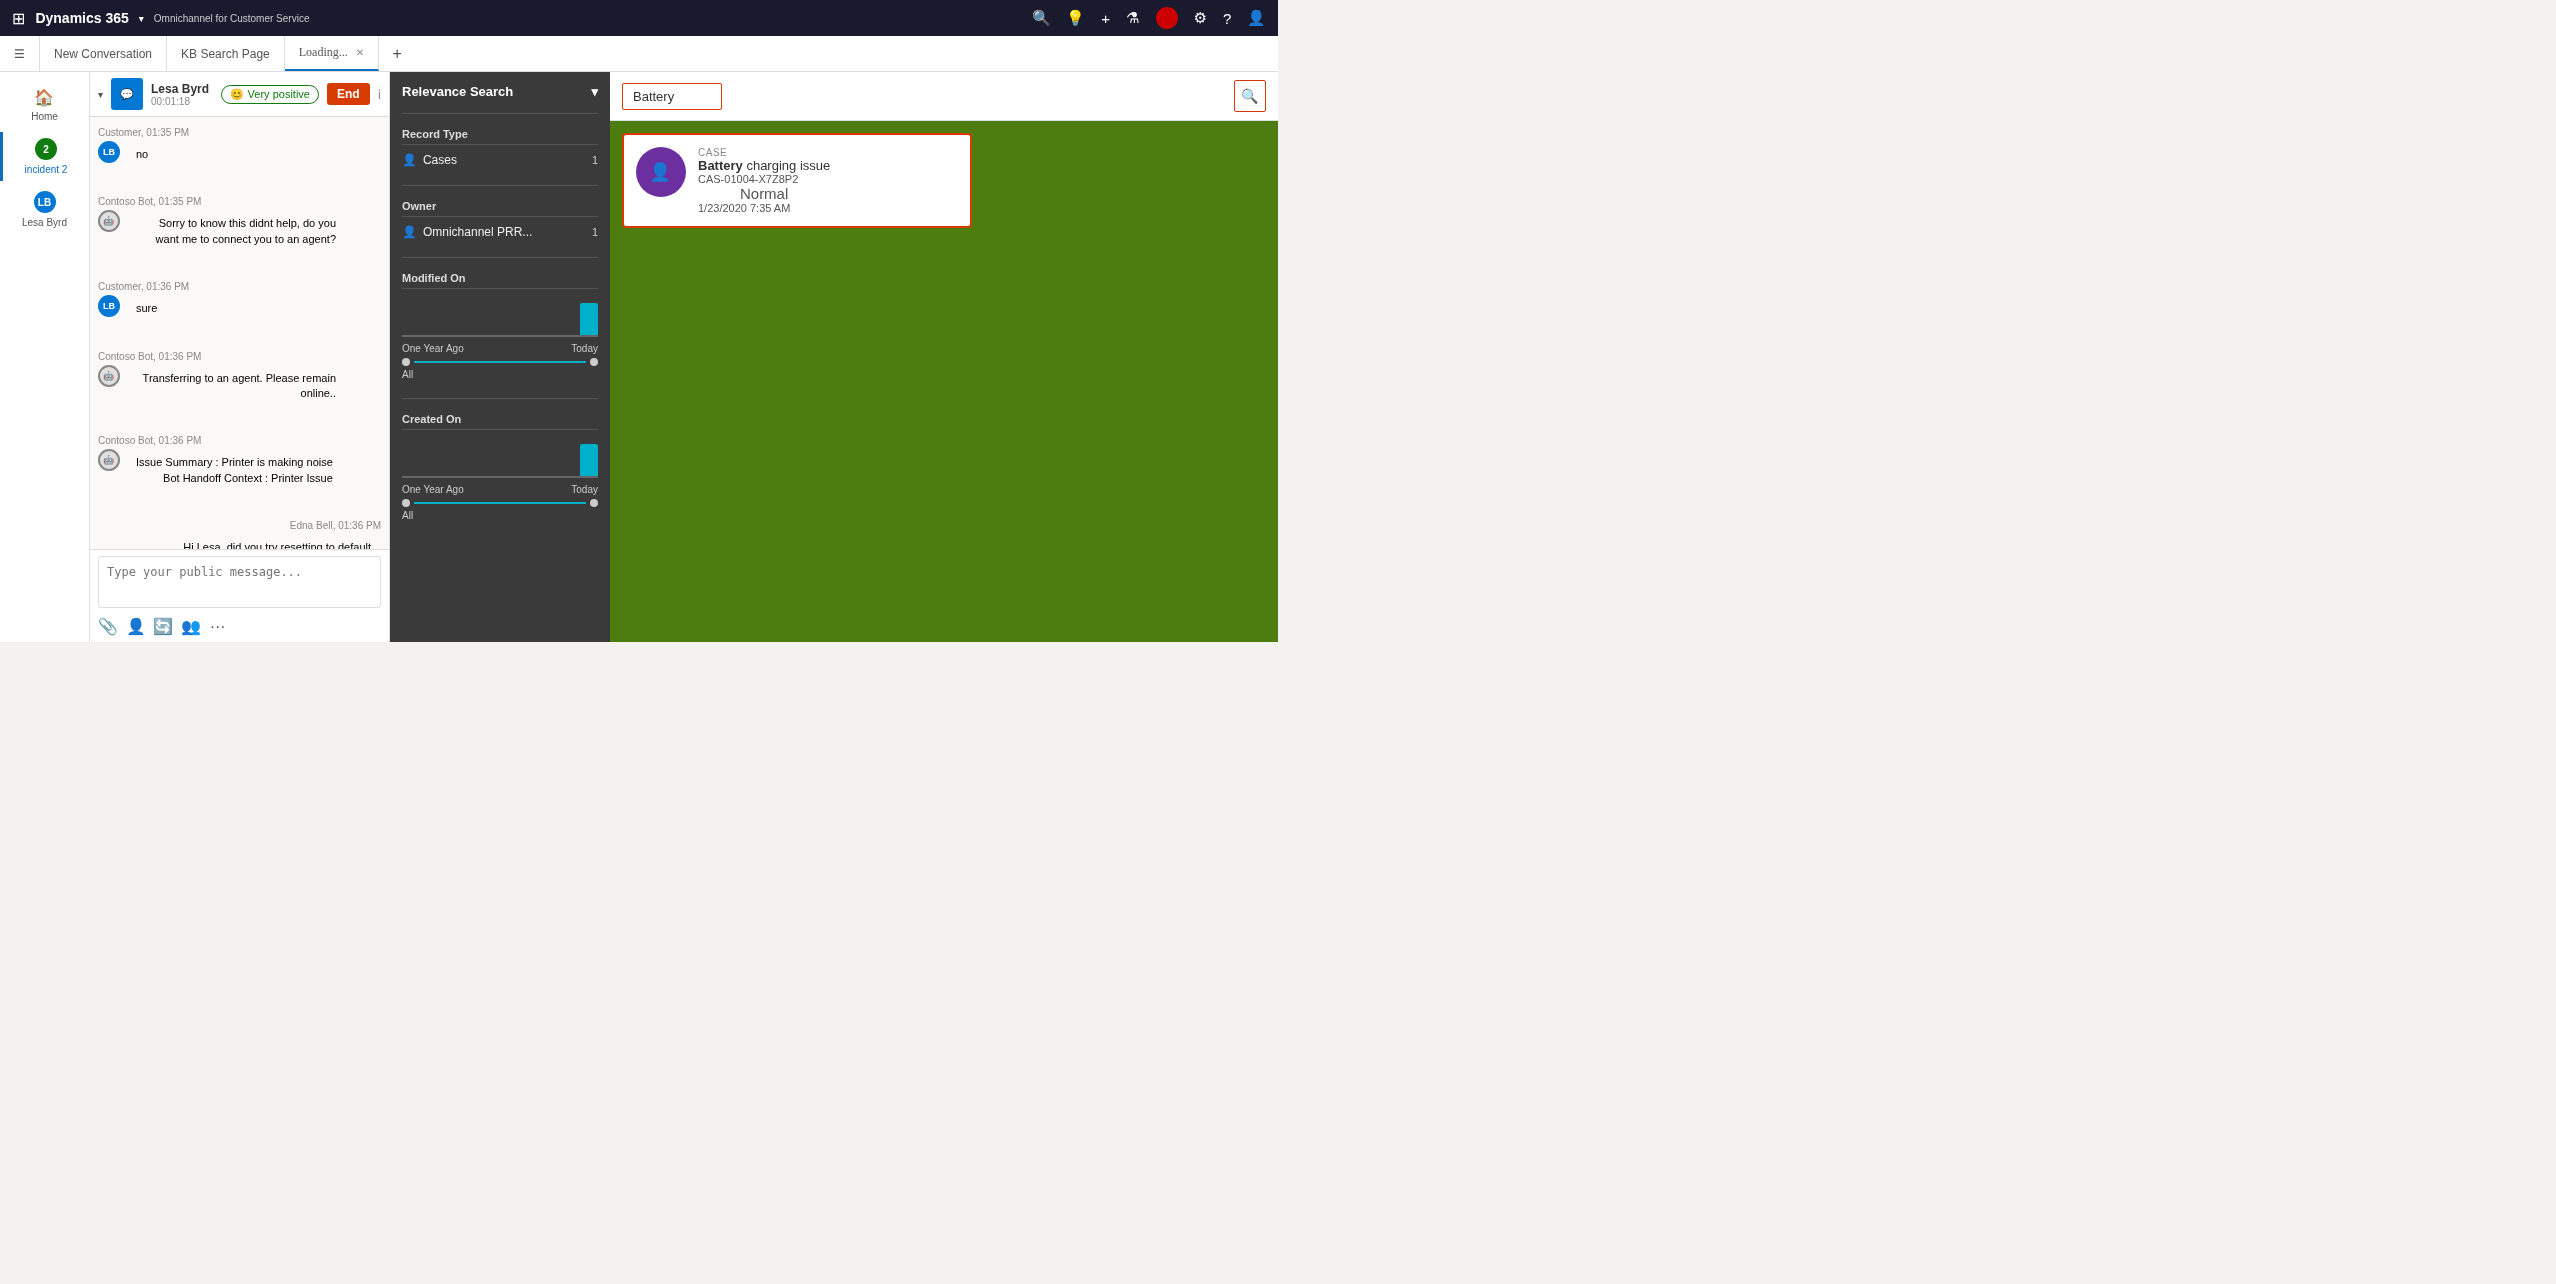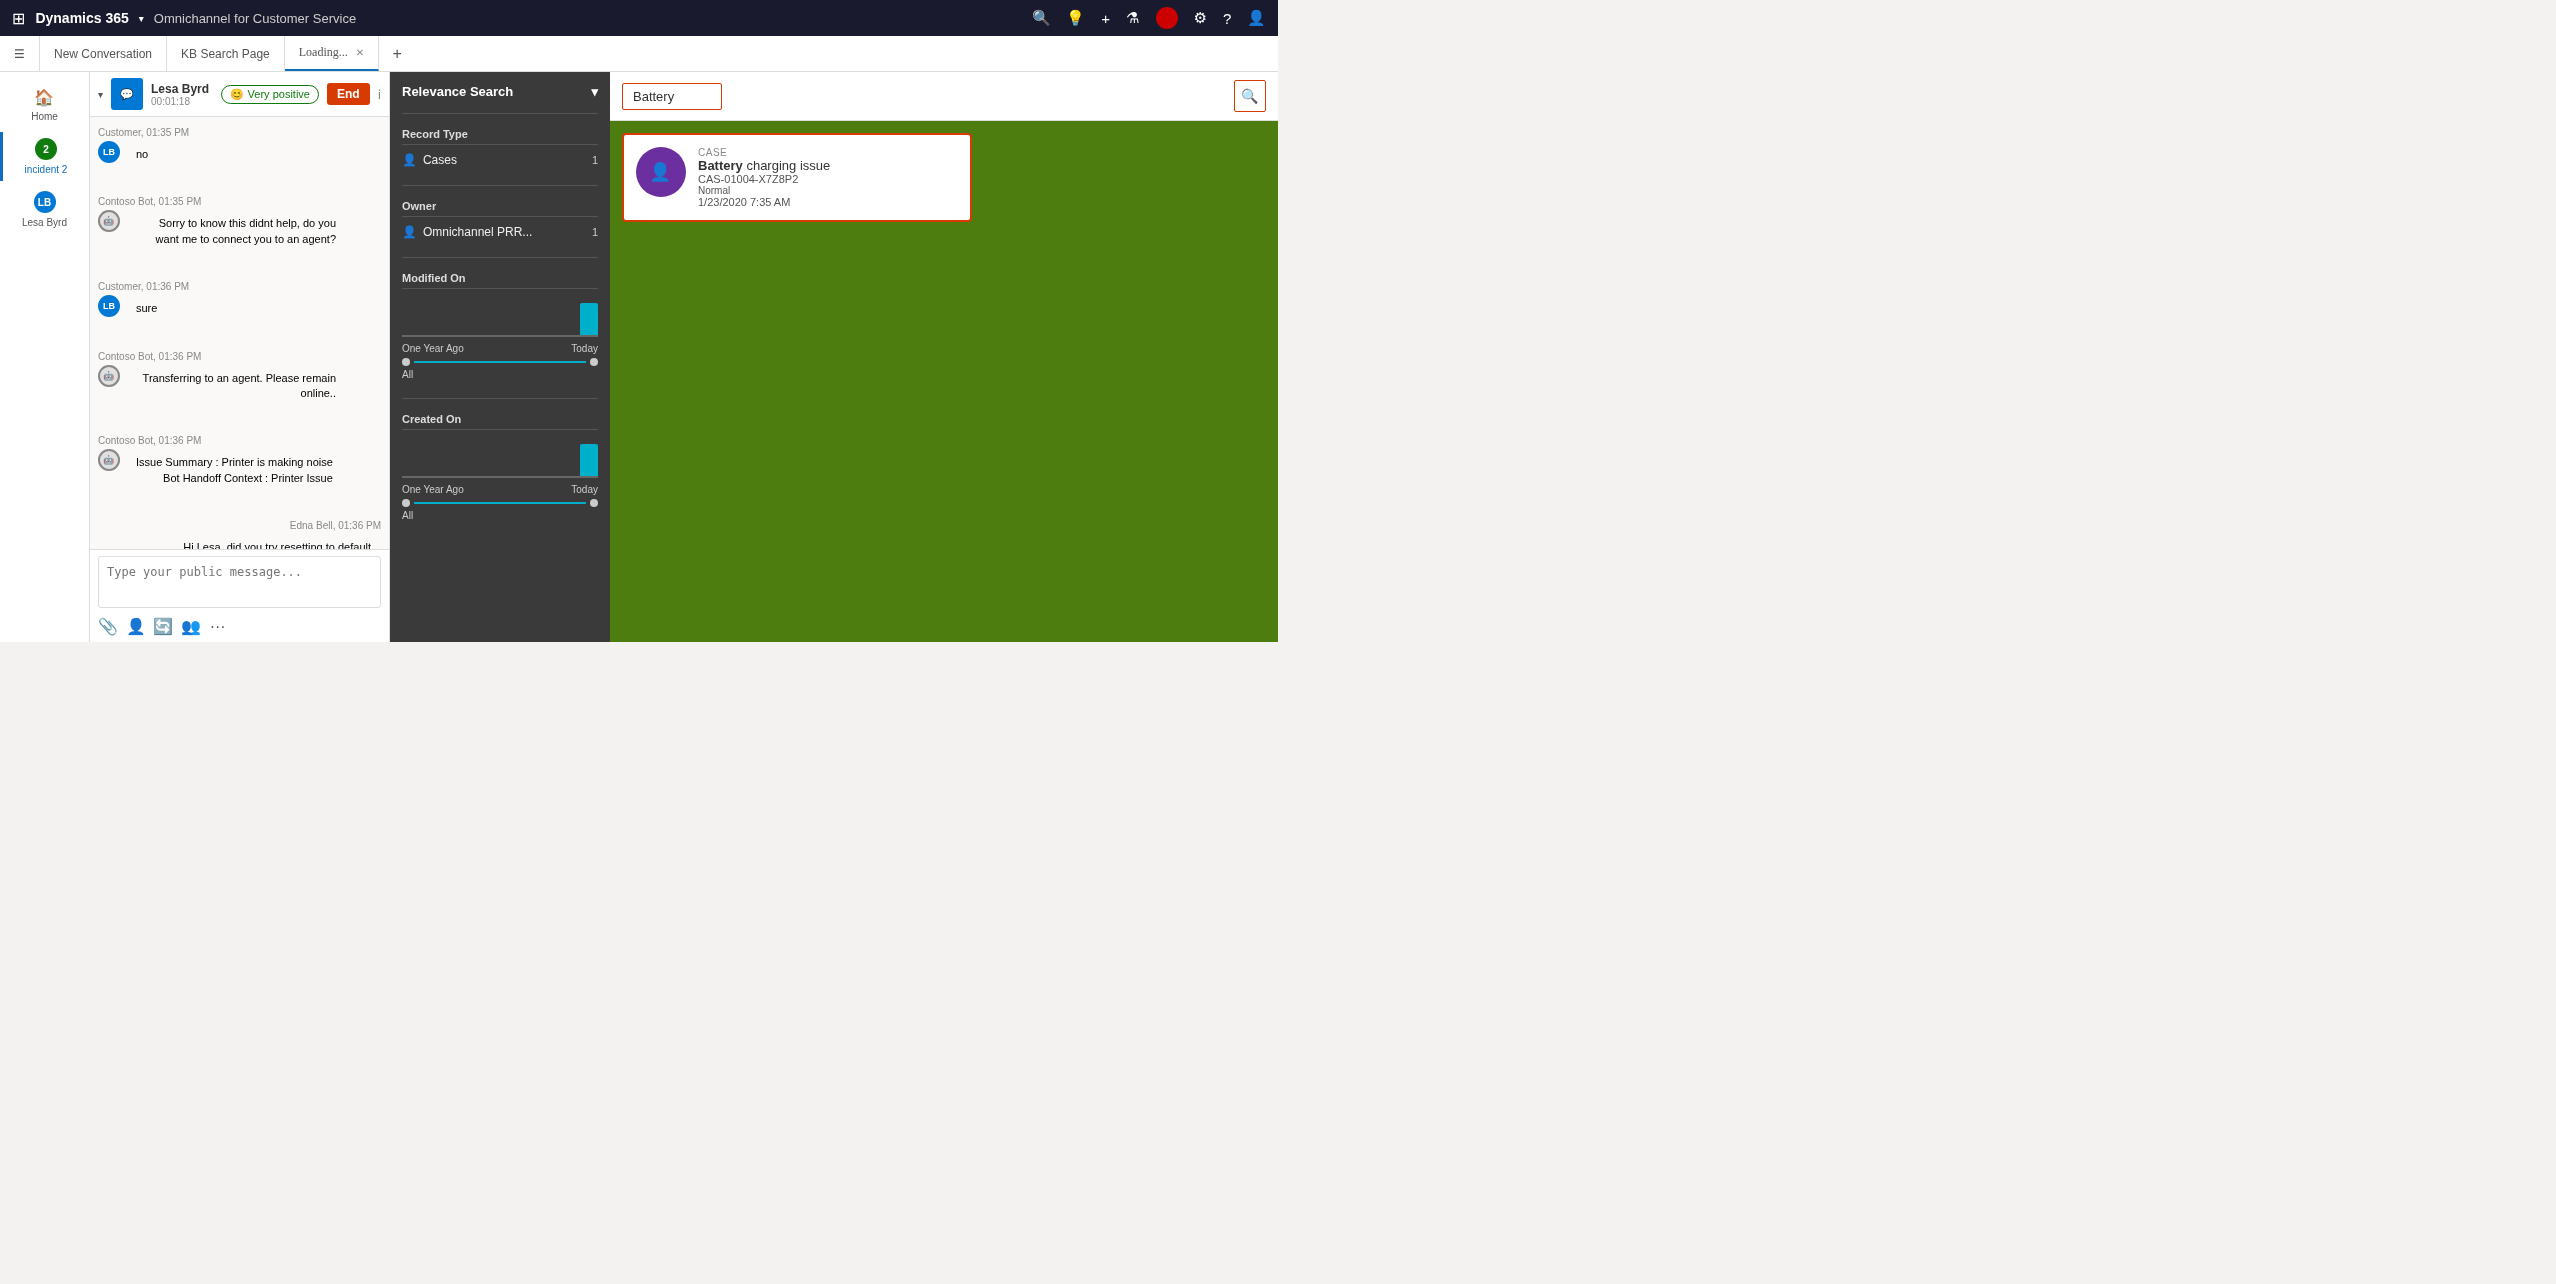--- a/index.html
+++ b/index.html
@@ -11,21 +11,21 @@
       background: #1a1a2e;
       display: flex;
       align-items: center;
       padding: 0 12px;
       gap: 10px;
       color: white;
     }
     .topbar-grid { color: white; font-size: 16px; cursor: pointer; }
     .topbar-title { color: white; font-weight: 600; font-size: 14px; }
     .topbar-dropdown { color: white; font-size: 10px; }
-    .topbar-subtitle { color: #ccc; font-size: 13px; }
+    .topbar-subtitle { color: #ccc; font-size: 10px; }
     .topbar-right { margin-left: auto; display: flex; align-items: center; gap: 16px; color: white; }
     .topbar-icon { font-size: 15px; cursor: pointer; color: white; }
     .topbar-avatar { width: 22px; height: 22px; border-radius: 50%; background: #c00; display: flex; align-items: center; justify-content: center; font-size: 10px; color: white; }
 
     
     .tabs-bar {
       height: 36px;
       background: #fff;
       border-bottom: 1px solid #ddd;
       display: flex;
@@ -302,21 +302,21 @@
     }
     .case-avatar {
       width: 50px; height: 50px; border-radius: 50%;
       background: #6b2fa0; display: flex; align-items: center; justify-content: center;
       color: white; font-size: 18px; flex-shrink: 0;
     }
     .case-type { font-size: 10px; color: #888; font-weight: 400; letter-spacing: 0.5px; }
     .case-title { font-size: 13px; font-weight: 400; color: #333; }
     .case-title strong { font-weight: 700; }
     .case-id { font-size: 11px; color: #555; }
-    .case-priority { font-size: 10px; color: #555; }
+    .case-priority { font-size: 15px; color: #555; text-align: center; }
     .case-date { font-size: 11px; color: #555; }
   </style>
 </head>
 <body>
 
 <div class="topbar">
   <span class="topbar-grid">⊞</span>
   <span class="topbar-title">Dynamics 365</span>
   <span class="topbar-dropdown">▾</span>
   <span class="topbar-subtitle">Omnichannel for Customer Service</span>

